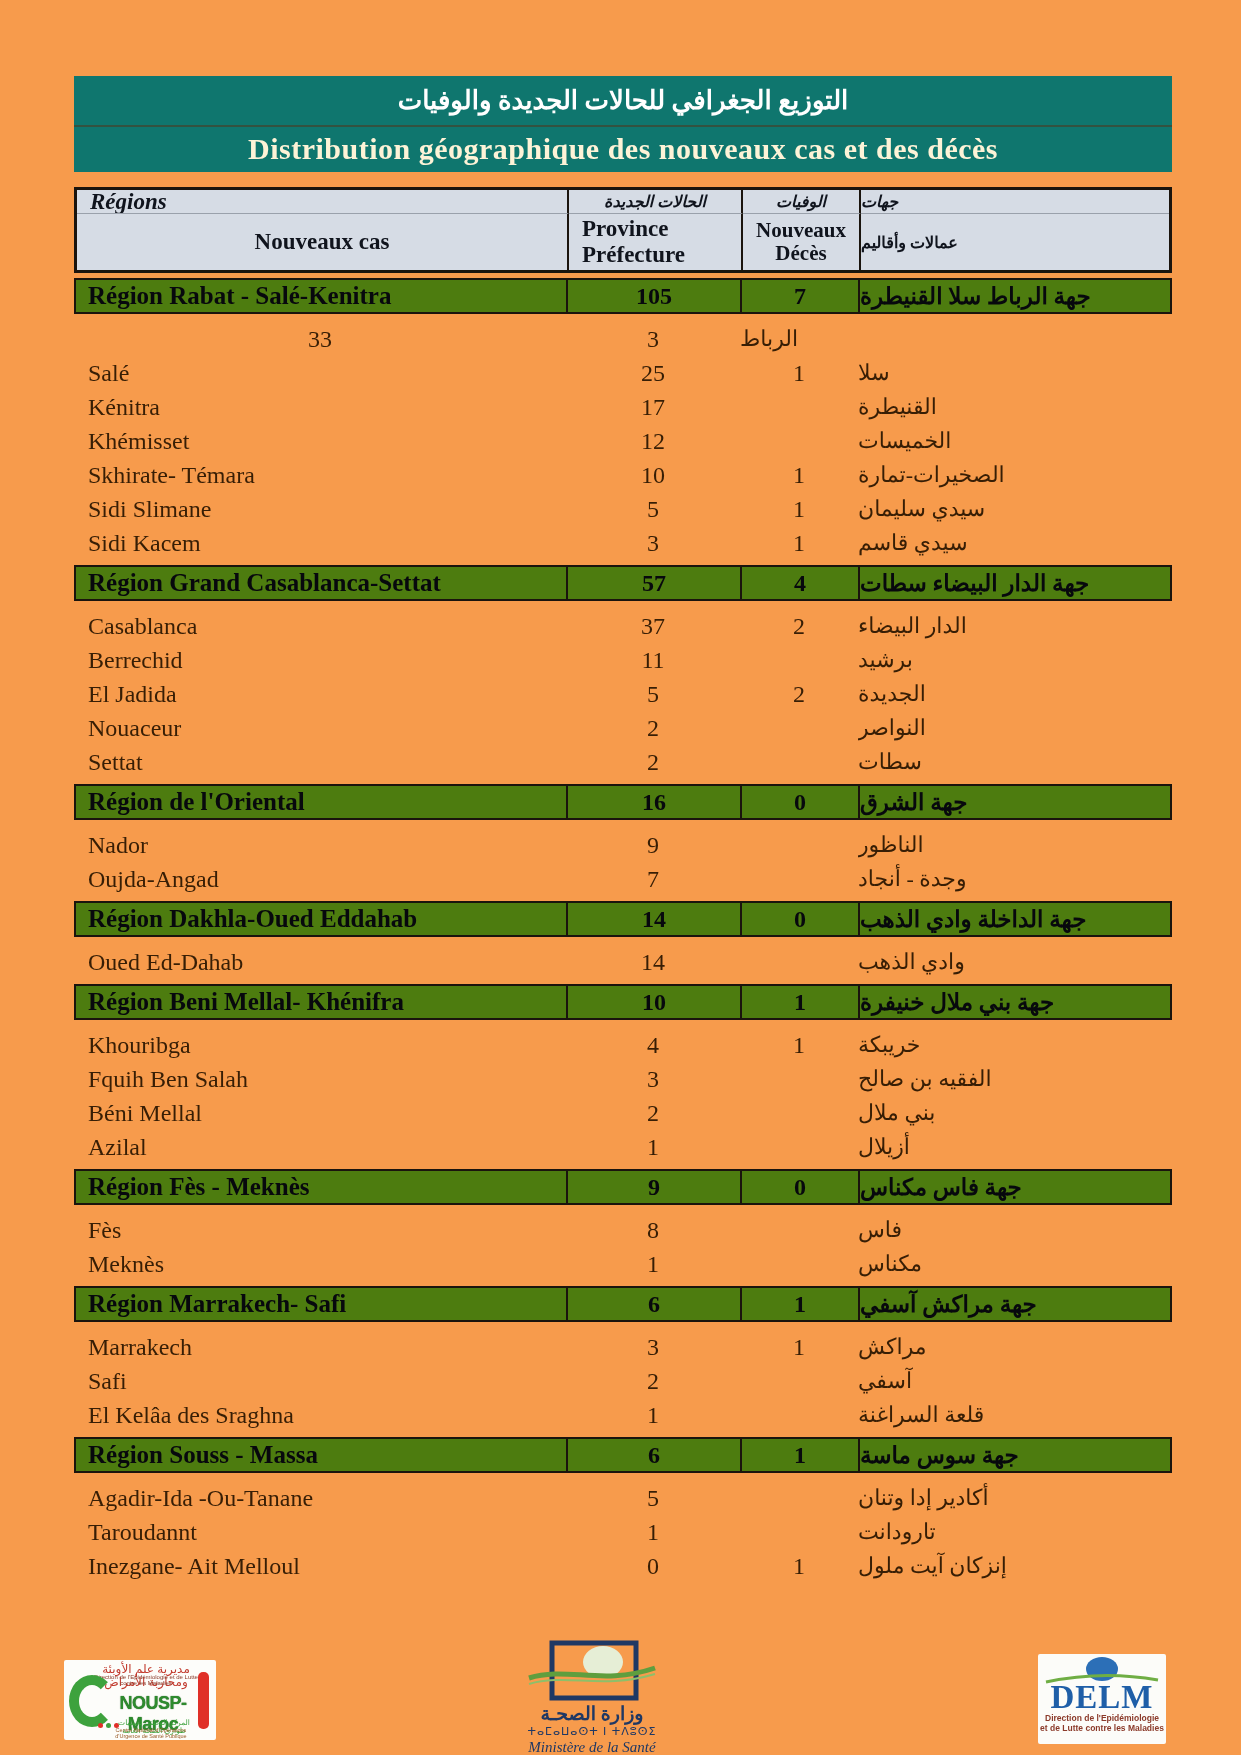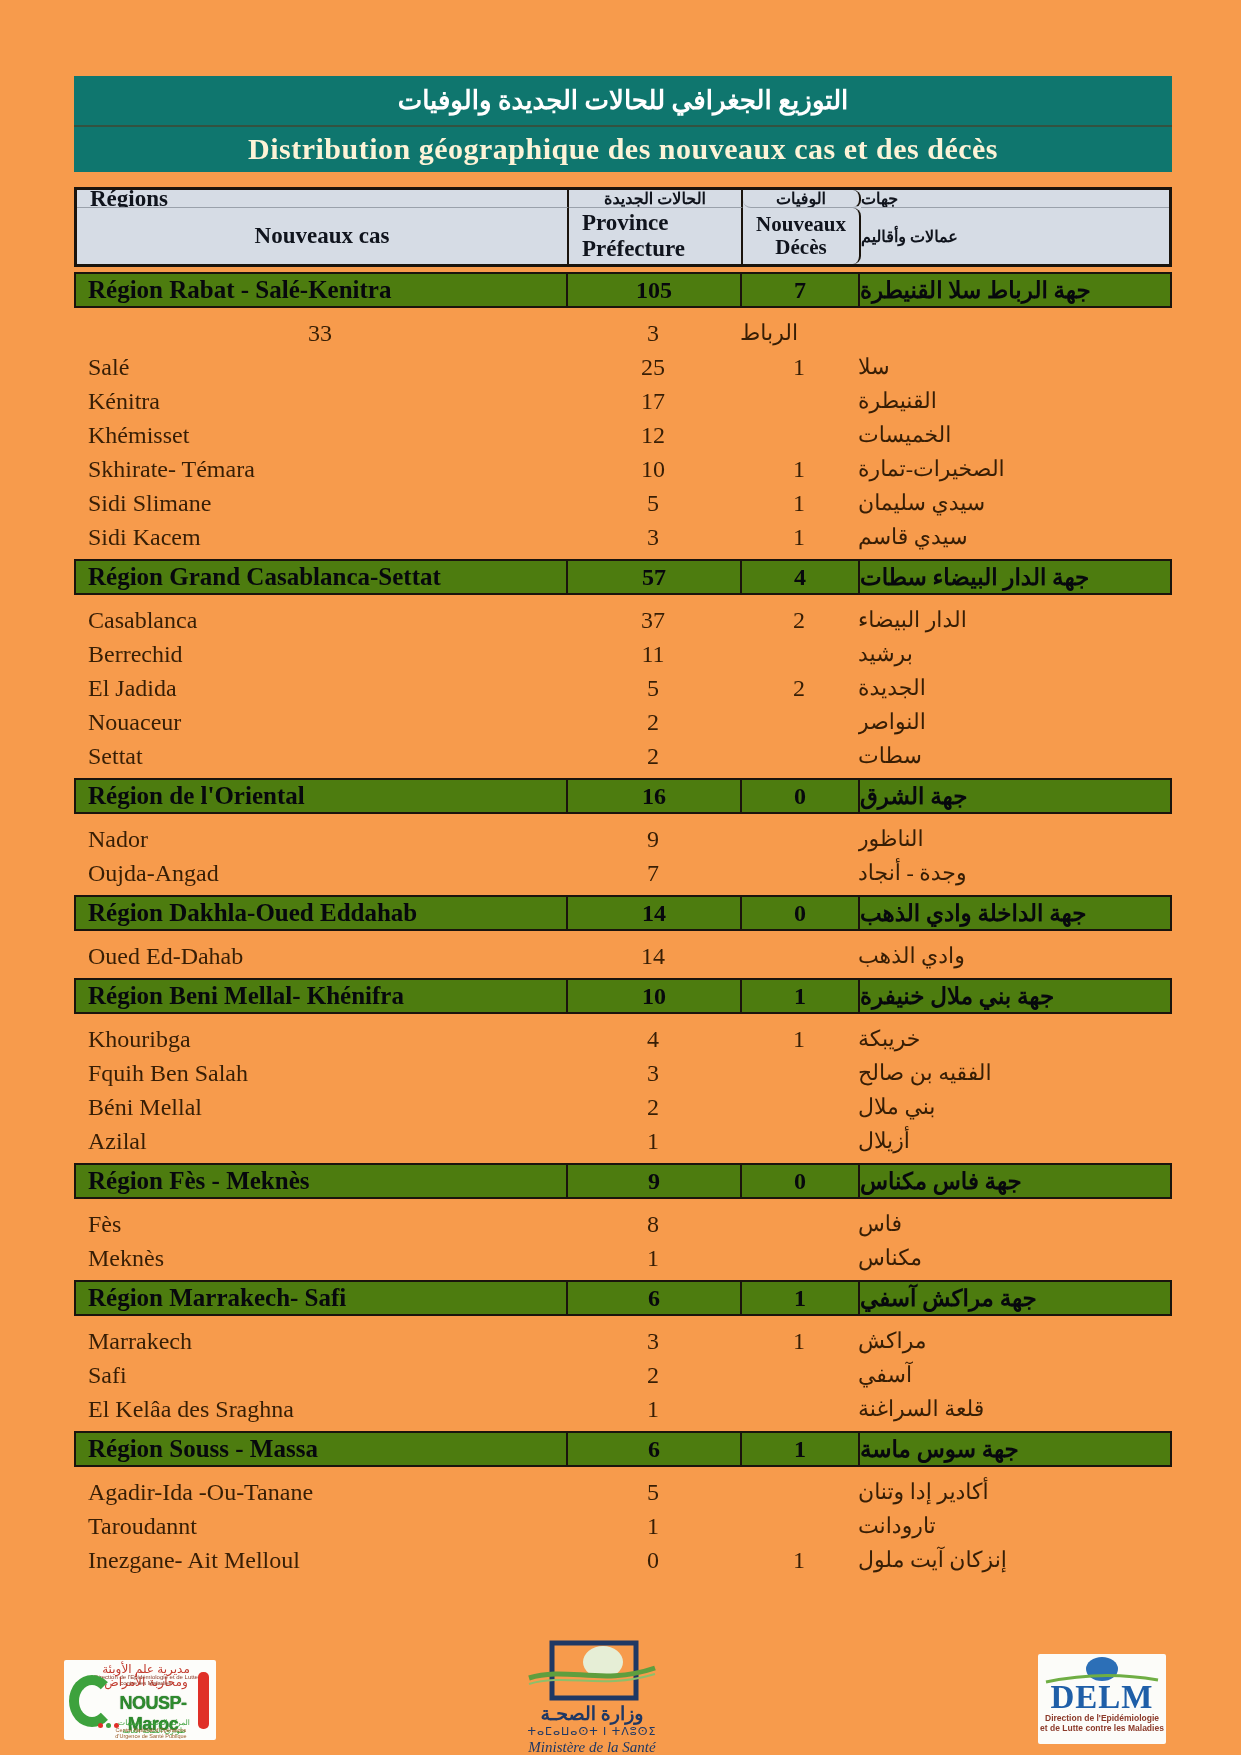--- a/index.html
+++ b/index.html
@@ -17,31 +17,31 @@
     border-bottom:2px solid rgba(96,40,8,.45);
   }
   .banner-fr {
     height:43px; display:flex; align-items:center; justify-content:center;
     color:#fdf3d7; font-size:30px; font-weight:bold; letter-spacing:.5px;
   }
   
   .dist-table { position:absolute; left:74px; top:187px; width:1098px; }
   .grid { display:grid; grid-template-columns:492px 174px 118px 1fr; }
   .header-block { border:3px solid #1a140d; background:#d6dce5; }
-  .hrow1 { height:18px; }
+  .hrow1 { height:24px;font-style:italic; }
   .hrow2 { height:56px; }
   .hrow1 > div { border-bottom:1px solid #9aa1ab; }
   .hc {
     display:flex; align-items:center; font-weight:bold; color:#10141d;
     border-right:2px solid #1a140d; font-size:23px; overflow:hidden;
   }
   .hc:last-child { border-right:none; }
   .hc.c1 { padding-left:13px; }
   .hc.c2, .hc.c3 { justify-content:center; text-align:center; }
-  .hc.c3 { font-size:21px; line-height:1.1;border-radius:8px; }
+  .hc.c3 { font-size:21px; line-height:1.1; }
   .hc.c4 { justify-content:flex-end; padding-right:12px; }
   .hc.ar { font-size:16px; direction:rtl; }
   
   .region-bar {
     margin-top:5px; margin-bottom:8px;
     border:2.5px solid #1a140d; background:#4d7c0f; height:36px;
   }
   .rcell {
     display:flex; align-items:center; font-weight:bold; color:#07080d;
     border-right:2px solid #1a140d; font-size:25px; overflow:hidden;

